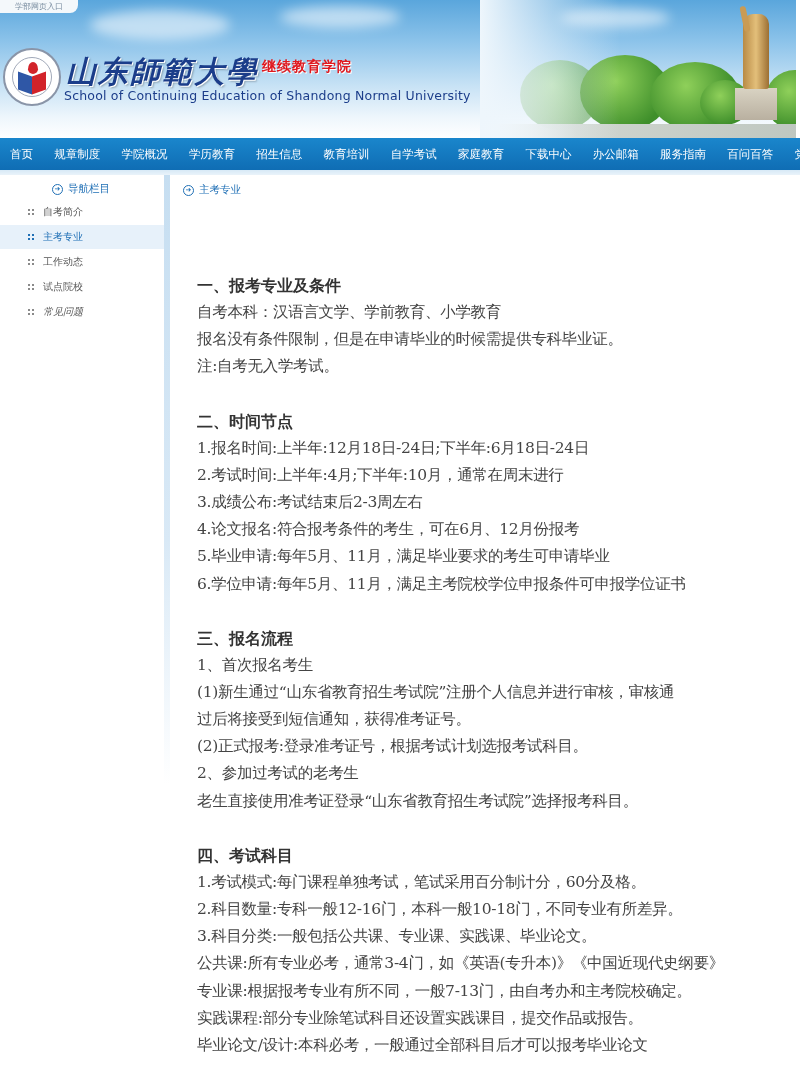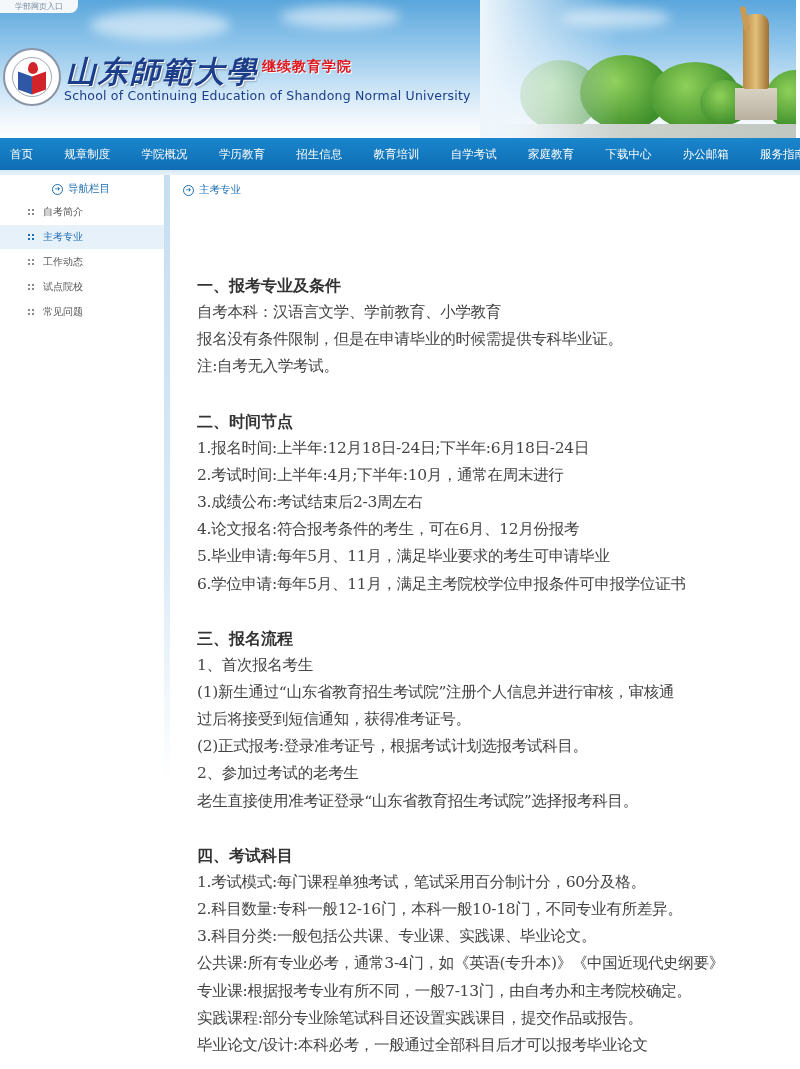--- a/index.html
+++ b/index.html
@@ -41,21 +41,21 @@
   .statue-body { position: absolute; left: 263px; top: 14px; width: 26px; height: 75px; background: linear-gradient(90deg,#b88a45,#e3bf7a,#9c6f33); border-radius: 10px 10px 3px 3px; }
   .statue-arm { position: absolute; left: 262px; top: 6px; width: 6px; height: 26px; background: #c99b55; transform: rotate(-12deg); border-radius: 3px; }
   .statue-base { position: absolute; left: 255px; top: 88px; width: 42px; height: 32px; background: linear-gradient(180deg,#d9d3c3,#b9b0a0); }
   .ground { position: absolute; left: 0; top: 124px; width: 320px; height: 14px; background: linear-gradient(90deg, rgba(255,255,255,0.9), #cfd5cf 30%, #bfc7c0); }
   .scene-fade { position: absolute; left: 0; top: 0; width: 140px; height: 138px; background: linear-gradient(90deg, rgba(238,246,252,1) 0%, rgba(238,246,252,0) 100%); }
 
   
   .navbar {
     position: absolute; left: 0; top: 138px; width: 800px; height: 32px;
     background: linear-gradient(180deg, #1a86cc 0%, #0f6db4 100%);
-    display: flex; align-items: center; padding-left: 10px; gap: 10px;
+    display: flex; align-items: center; padding-left: 10px;
   }
   .nav-item { color: #fff; font-size: 11.5px; margin-right: 21.3px; white-space: nowrap; cursor: pointer; }
   .nav-underline { position: absolute; left: 0; top: 170px; width: 800px; height: 5px; background: linear-gradient(180deg, #d7e9f6, #eaf3fa); }
 
   
   .sidebar { position: absolute; left: 0; top: 175px; width: 164px; height: 180px; }
   .sidebar-title { position: absolute; left: 52px; top: 7px; font-size: 10.5px; color: #1f6fb5; display: flex; align-items: center; gap: 5px; }
   .circle-arrow {
     width: 11px; height: 11px; border: 1.3px solid #1f6fb5; border-radius: 50%;
     display: inline-flex; align-items: center; justify-content: center; font-size: 7px; line-height: 1; color: #1f6fb5;
@@ -164,21 +164,21 @@
   </div>
   <div class="side-item" style="top:100px;font-family:Liberation Serif, serif;">
     <span class="dots">
         <span></span>
         <span></span>
         <span></span>
         <span></span>
       </span>
     <span>试点院校</span>
   </div>
-  <div class="side-item" style="top:125px;">
+  <div class="side-item" style="top:125px;font-style:italic;">
     <span class="dots">
         <span></span>
         <span></span>
         <span></span>
         <span></span>
       </span>
     <span>常见问题</span>
   </div>
 </div>
 

